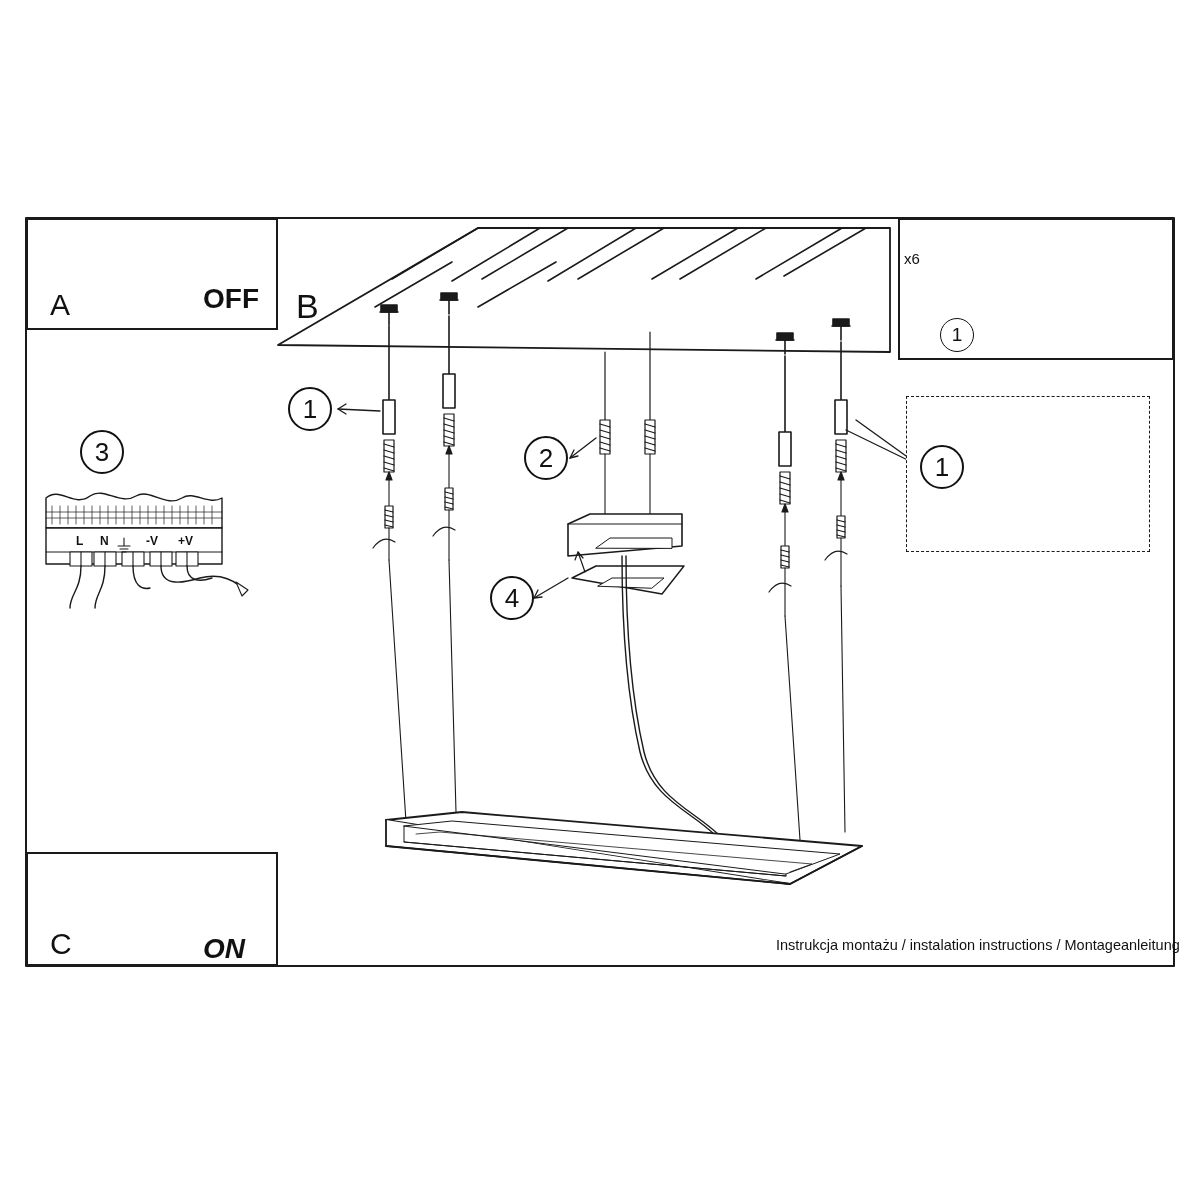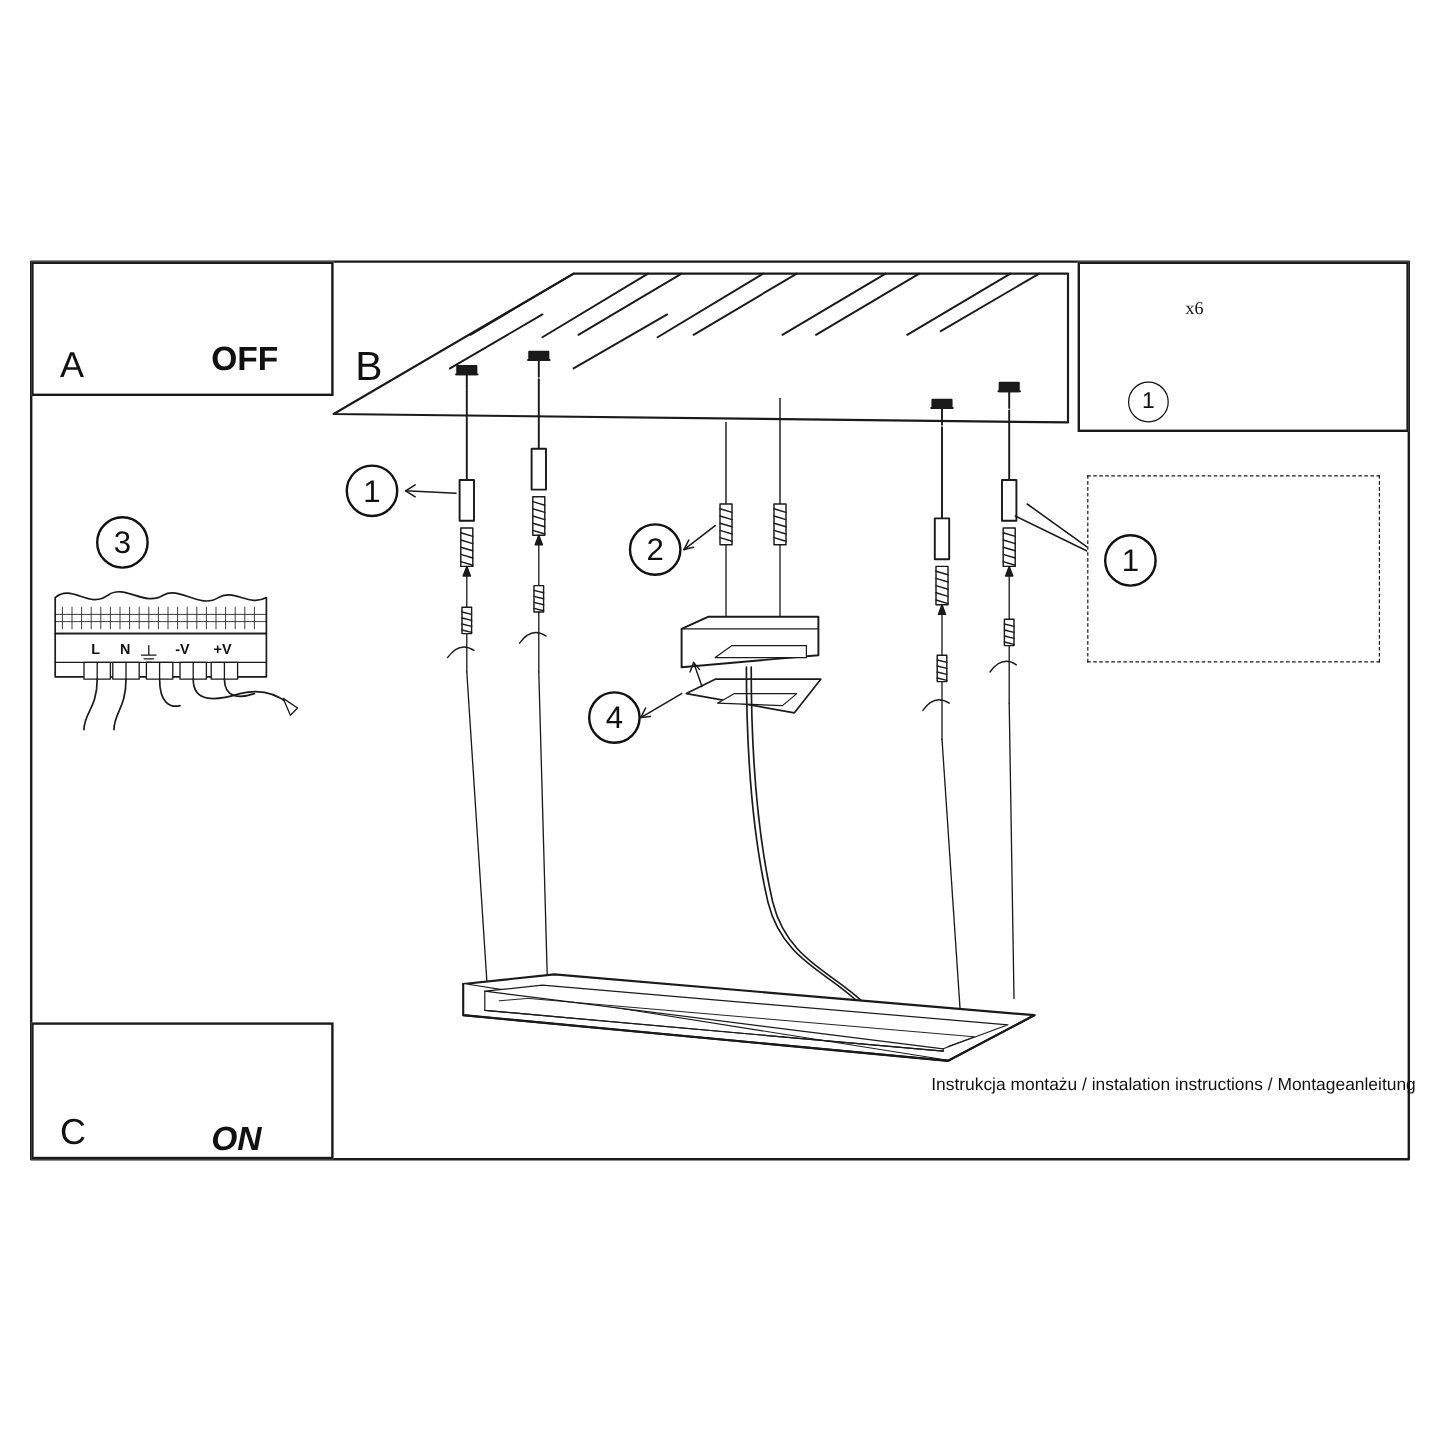--- a/index.html
+++ b/index.html
@@ -37,20 +37,21 @@
     font-size: 30px;
     color: #111;
     font-family: "Liberation Sans", sans-serif;
     letter-spacing: 0.5px;
   }
   .word {
     position: absolute;
     font-size: 28px;
     font-weight: bold;
     color: #111;
+    margin-left: 27px;
   }
   .callout {
     position: absolute;
     width: 44px;
     height: 44px;
     border: 2px solid #111;
     border-radius: 50%;
     box-sizing: border-box;
     display: flex;
     align-items: center;
@@ -380,24 +381,24 @@
   <div class="letter" style="left:296px; top:287px; font-size:34px;">B</div>
 
   <div class="callout" style="left:80px; top:430px;">3</div>
   <div class="callout small" style="left:940px; top:318px;">1</div>
   <div class="callout" style="left:920px; top:445px;">1</div>
 
   <div class="callout" style="left:288px; top:387px;">1</div>
   <div class="callout" style="left:524px; top:436px;">2</div>
   <div class="callout" style="left:490px; top:576px;">4</div>
 
-  <div class="xcount" style="left:988px; top:250px;font-family:Liberation Serif, serif;">x6</div>
+  <div class="xcount" style="left:904px; top:250px;">x6</div>
 
   <div class="terminal-label" style="left:76px; top:534px;">L</div>
   <div class="terminal-label" style="left:100px; top:534px;">N</div>
   <div class="terminal-label" style="left:146px; top:534px;">-V</div>
   <div class="terminal-label" style="left:178px; top:534px;">+V</div>
 
-  <div class="caption" style="left:776px; top:893px;">
+  <div class="caption" style="left:776px; top:934px;">
     <div>Instrukcja montażu / instalation instructions / Montageanleitung</div>
   </div>
 
 </div>
 
 </body></html>

